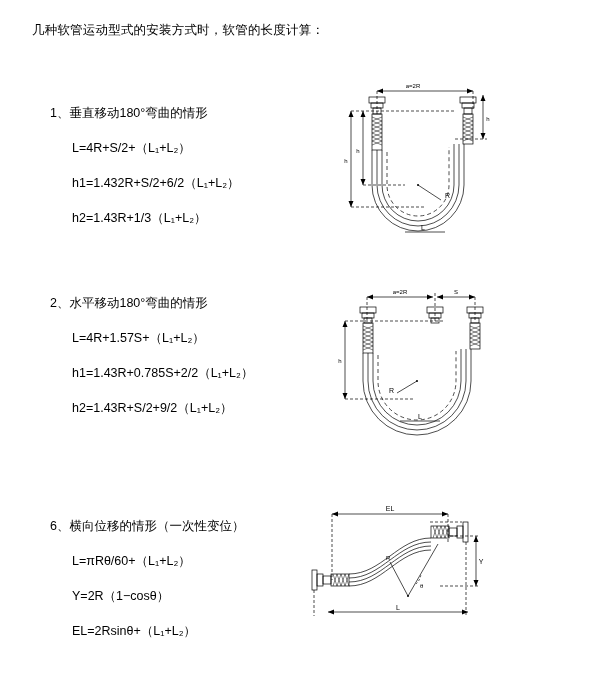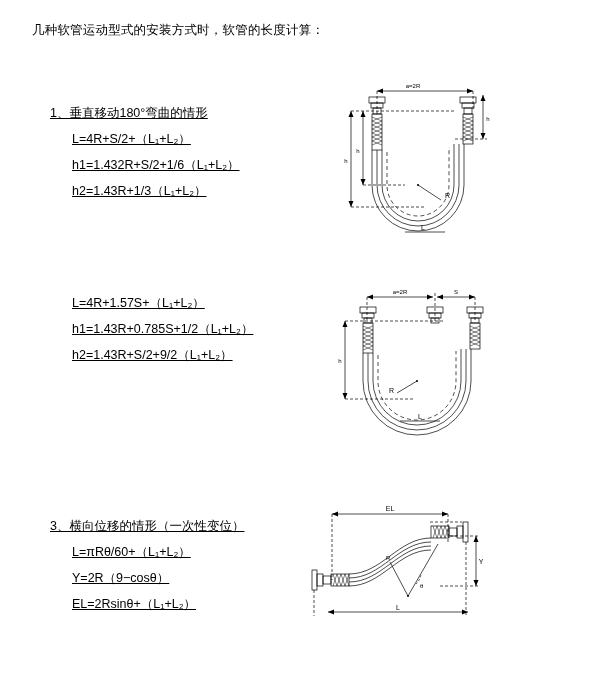--- a/index.html
+++ b/index.html
@@ -31,30 +31,29 @@
   .section {
     position: absolute;
     left: 0;
     width: 600px;
   }
   .section-text {
     position: absolute;
     left: 50px;
     top: 0;
     width: 255px;
-    text-decoration: underline;
   }
   .sec-heading {
     font-size: 12.5px;
     margin: 0 0 9px 0;
     white-space: nowrap;
   }
   .formula {
     font-size: 12.5px;
-    margin: 0 0 9px 6px;
+    margin: 18px 0 9px 6px;
     padding-left: 16px;
     white-space: nowrap;
   }
   .figure {
     position: absolute;
     top: 0;
   }
   .fig-svg {
     display: block;
   }
@@ -69,21 +68,21 @@
 <body>
 
 <div class="page">
 
   <div class="doc-title">几种软管运动型式的安装方式时，软管的长度计算：</div>
 
   <div class="section sec1">
     <div class="section-text">
       <div class="sec-heading">1、垂直移动180°弯曲的情形</div>
       <div class="formula">L=4R+S/2+（L₁+L₂）</div>
-      <div class="formula">h1=1.432R+S/2+1/6（L₁+L₂）</div>
+      <div class="formula">h1=1.432R+S/2+6/2（L₁+L₂）</div>
       <div class="formula">h2=1.43R+1/3（L₁+L₂）</div>
     </div>
 
     <div class="figure fig1">
       <svg class="fig-svg" width="190" height="200" viewBox="0 0 190 200" xmlns="http://www.w3.org/2000/svg">
         <g fill="none" stroke="#000" stroke-width="0.7">
 
           <line x1="72" y1="24" x2="168" y2="24"></line>
           <path d="M72 24 l6 -2.5 v5 z" fill="#000" stroke="none"></path>
           <path d="M168 24 l-6 -2.5 v5 z" fill="#000" stroke="none"></path>
@@ -164,22 +163,23 @@
           <text x="183" y="54" text-anchor="middle">h</text>
           <text x="140" y="131" font-size="7">R</text>
           <text x="118" y="163" text-anchor="middle" font-size="7">L</text>
         </g>
       </svg>
     </div>
   </div>
 
   <div class="section sec2">
     <div class="section-text">
+      <div class="sec-heading">2、水平移动180°弯曲的情形</div>
       <div class="formula">L=4R+1.57S+（L₁+L₂）</div>
-      <div class="formula">h1=1.43R+0.785S+1/2（L₁+L₂）</div>
+      <div class="formula">h1=1.43R+0.785S+2/2（L₁+L₂）</div>
       <div class="formula">h2=1.43R+S/2+9/2（L₁+L₂）</div>
     </div>
 
     <div class="figure fig2">
       <svg class="fig-svg" width="190" height="180" viewBox="0 0 190 180" xmlns="http://www.w3.org/2000/svg">
         <g fill="none" stroke="#000" stroke-width="0.7">
 
           <line x1="62" y1="16" x2="128" y2="16"></line>
           <path d="M62 16 l6 -2.5 v5 z" fill="#000" stroke="none"></path>
           <path d="M128 16 l-6 -2.5 v5 z" fill="#000" stroke="none"></path>
@@ -252,23 +252,23 @@
           <text x="35" y="82" text-anchor="middle">h</text>
           <text x="84" y="112" font-size="7">R</text>
           <text x="115" y="138" text-anchor="middle" font-size="7">L</text>
         </g>
       </svg>
     </div>
   </div>
 
   <div class="section sec3">
     <div class="section-text">
-      <div class="sec-heading">3、横向位移的情形（一次性变位）</div>
+      <div class="sec-heading">6、横向位移的情形（一次性变位）</div>
       <div class="formula">L=πRθ/60+（L₁+L₂）</div>
-      <div class="formula">Y=2R（9−cosθ）</div>
+      <div class="formula">Y=2R（1−cosθ）</div>
       <div class="formula">EL=2Rsinθ+（L₁+L₂）</div>
     </div>
 
     <div class="figure fig3">
       <svg class="fig-svg" width="200" height="140" viewBox="0 0 200 140" xmlns="http://www.w3.org/2000/svg">
         <g fill="none" stroke="#000" stroke-width="0.7">
 
           <line x1="42" y1="14" x2="158" y2="14"></line>
           <path d="M42 14 l6 -2.5 v5 z" fill="#000" stroke="none"></path>
           <path d="M158 14 l-6 -2.5 v5 z" fill="#000" stroke="none"></path>

